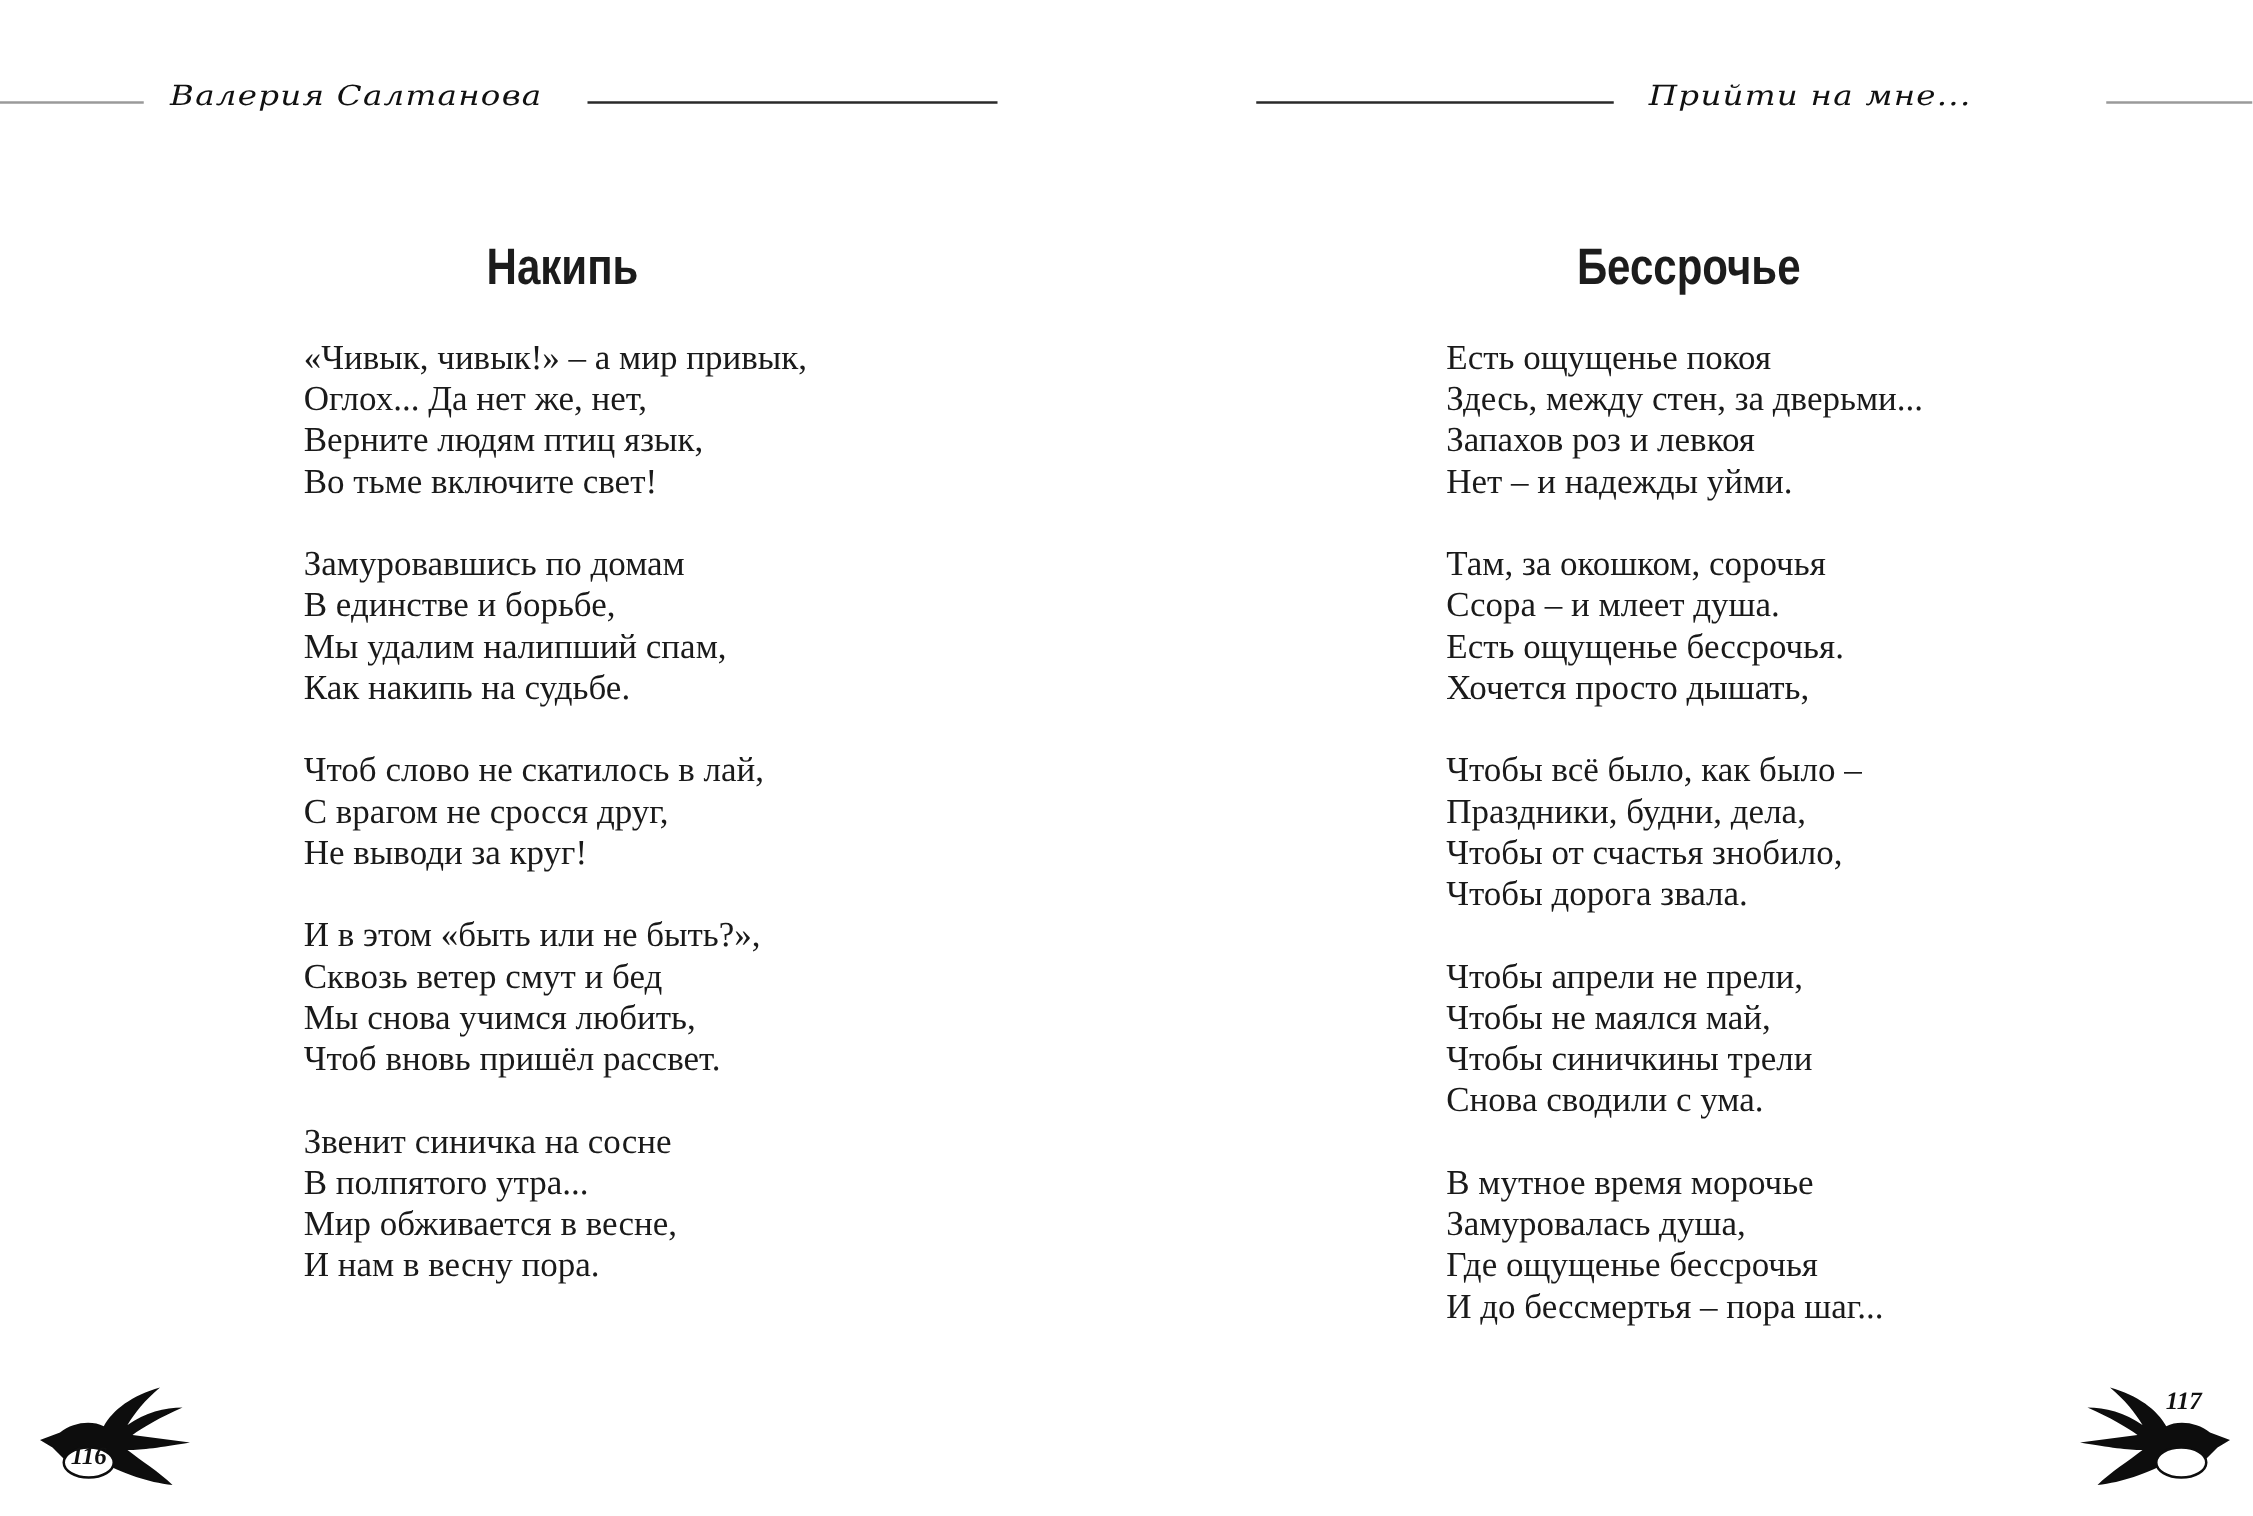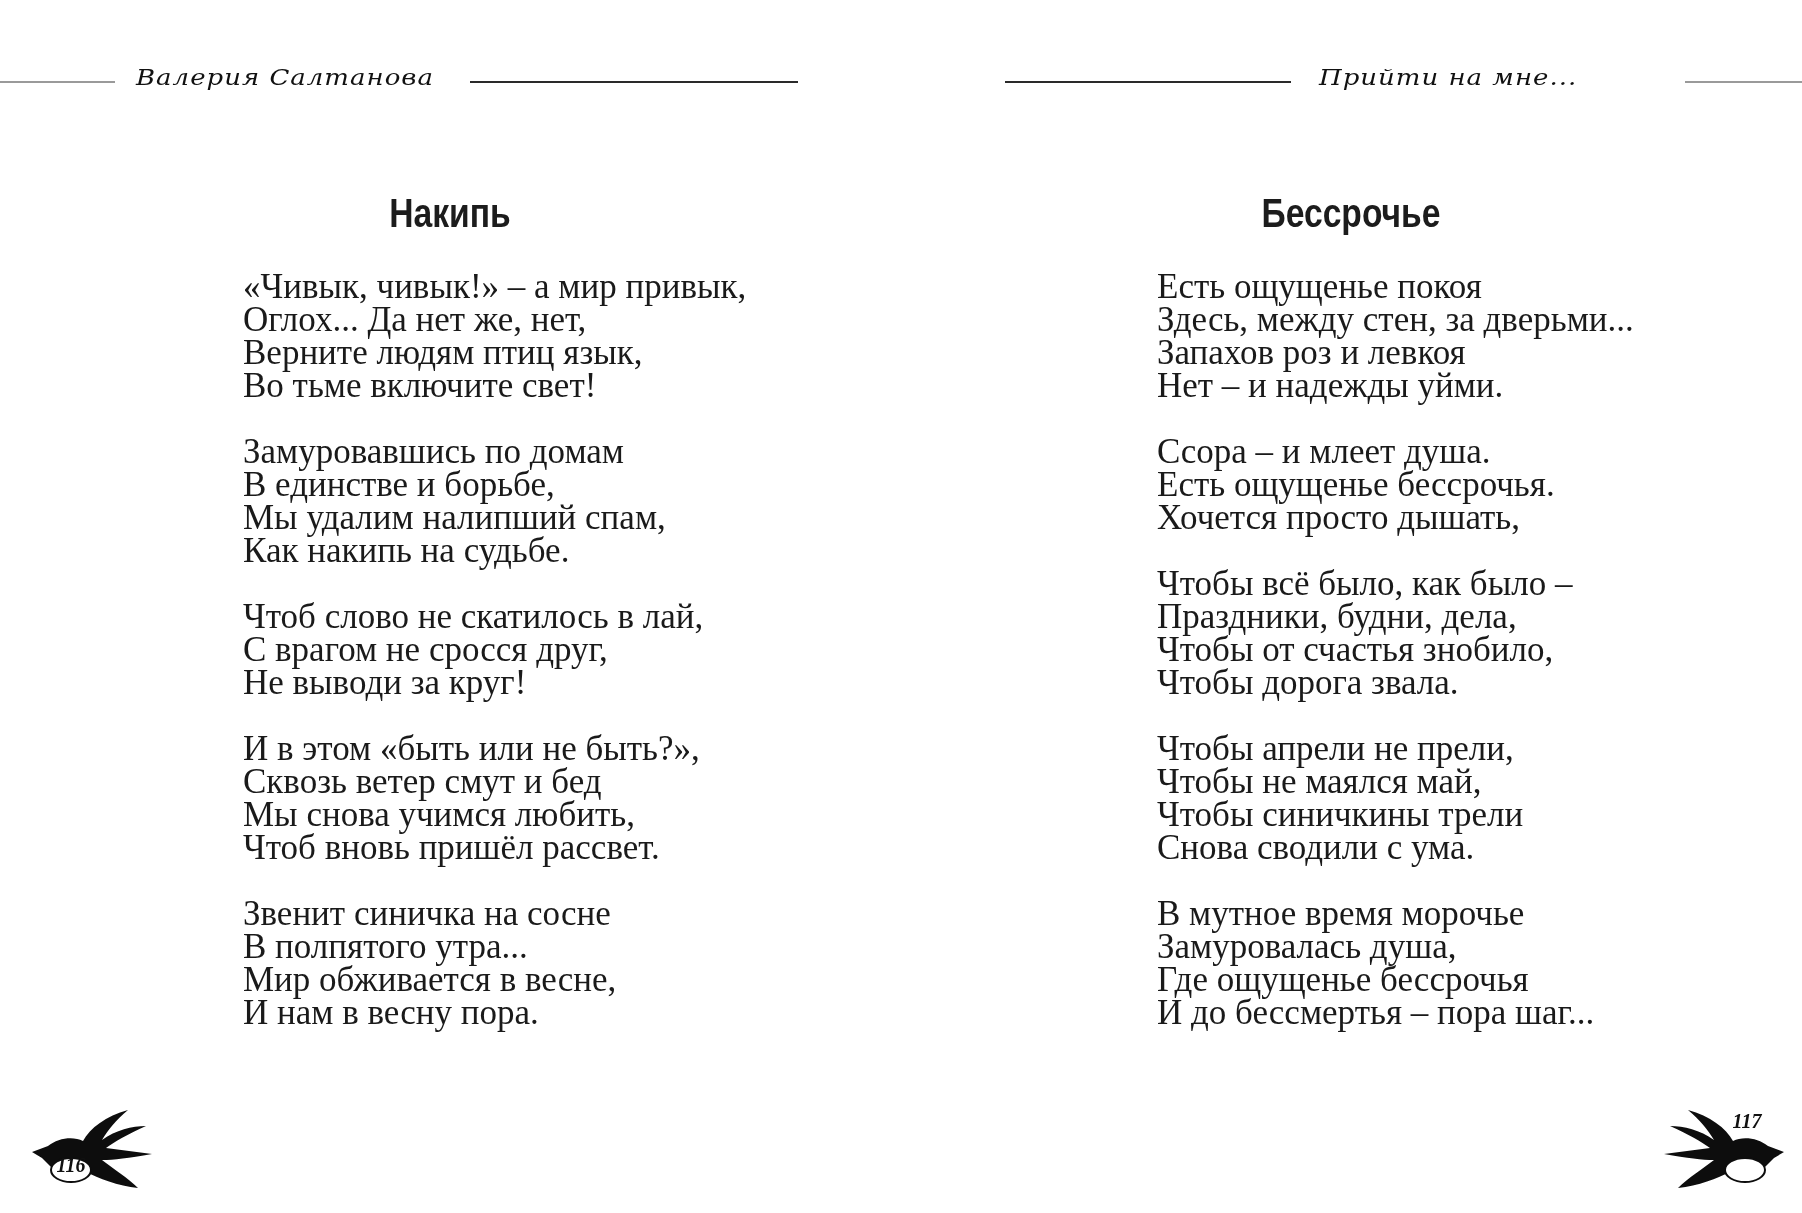--- a/index.html
+++ b/index.html
@@ -16,21 +16,21 @@
     font-size:26px; letter-spacing:1px; color:#111; white-space:nowrap; transform:scaleY(0.85);
   }
 
   .title {
     position:absolute; top:190px; font-family:"Liberation Sans", sans-serif; font-weight:bold;
     font-size:41px; color:#1c1c1c; transform:scaleX(0.82); transform-origin:center; text-align:center;
     width:500px;
   }
 
   .poem {
-    position:absolute; top:270px; font-family:"Liberation Serif", serif; font-size:35px;
+    position:absolute; top:270px; font-family:"Liberation Serif", serif; font-size:28px;
     line-height:33px; color:#1a1a1a; white-space:nowrap;
   }
   .stanza { margin-bottom:33px; }
   .line { display:block; }
 
   .swallow { position:absolute; top:1108px; width:130px; height:90px; }
   .pagenum {
     position:absolute; font-family:"Liberation Serif", serif; font-style:italic; font-weight:bold;
     font-size:20px; color:#111; text-align:center; width:40px;
   }
@@ -92,20 +92,21 @@
   <div class="title" style="left:200px;">Бессрочье</div>
 
   <div class="poem" style="left:256px;" id="poem-right">
       <div class="stanza">
         <span class="line">Есть ощущенье покоя</span>
         <span class="line">Здесь, между стен, за дверьми...</span>
         <span class="line">Запахов роз и левкоя</span>
         <span class="line">Нет – и надежды уйми.</span>
       </div>
       <div class="stanza">
+        <span class="line">Там, за окошком, сорочья</span>
         <span class="line">Ссора – и млеет душа.</span>
         <span class="line">Есть ощущенье бессрочья.</span>
         <span class="line">Хочется просто дышать,</span>
       </div>
       <div class="stanza">
         <span class="line">Чтобы всё было, как было –</span>
         <span class="line">Праздники, будни, дела,</span>
         <span class="line">Чтобы от счастья знобило,</span>
         <span class="line">Чтобы дорога звала.</span>
       </div>

